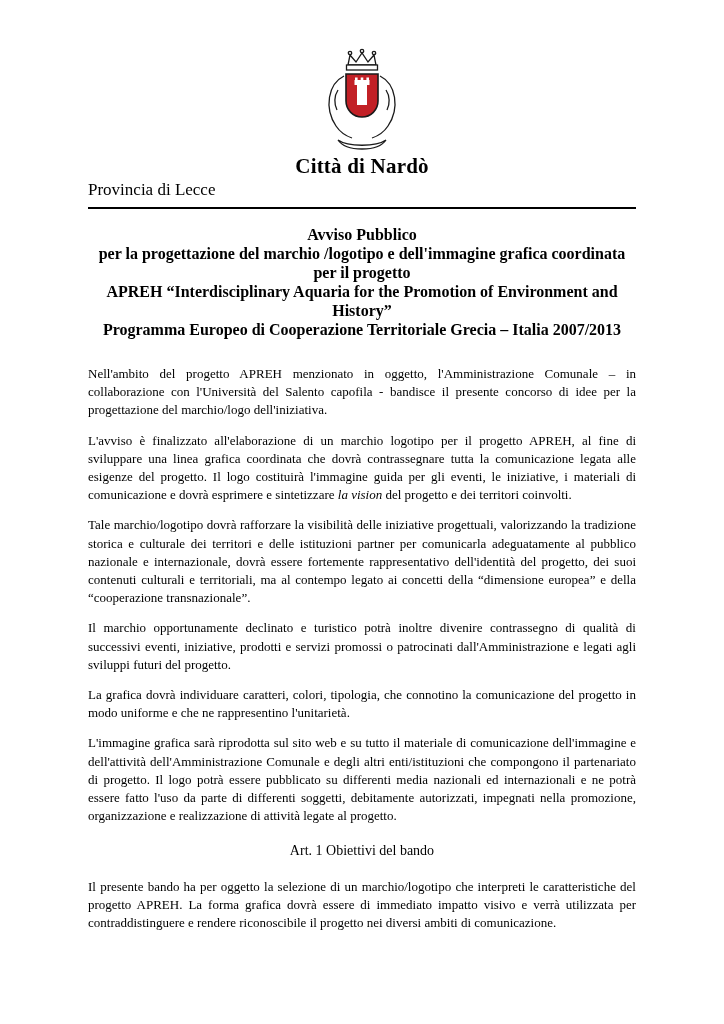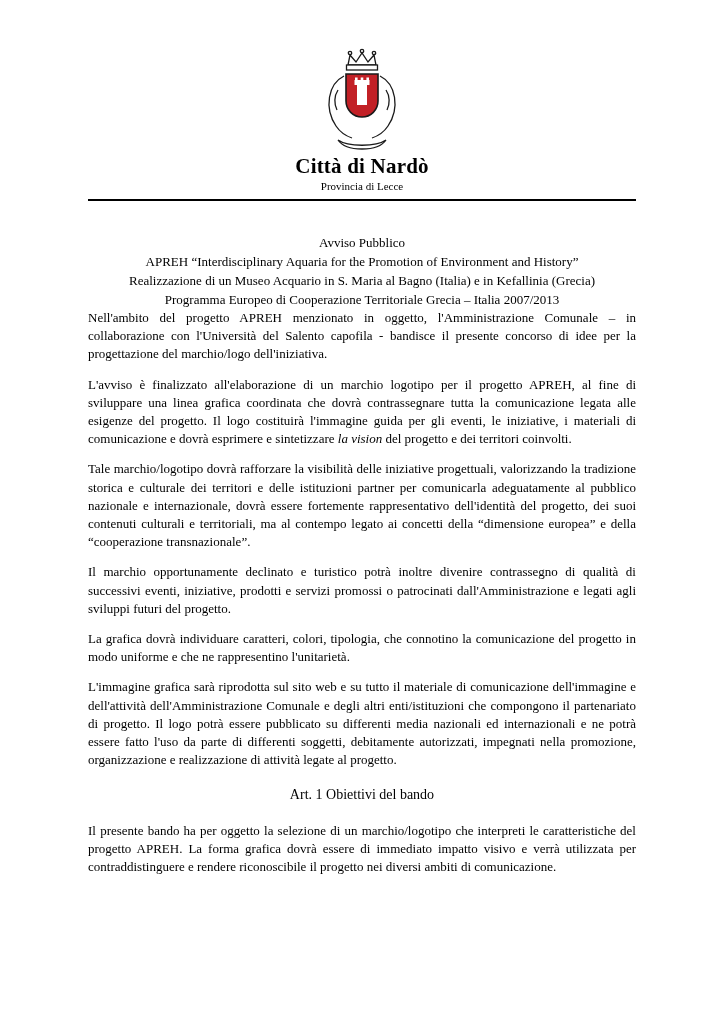--- a/index.html
+++ b/index.html
@@ -19,38 +19,38 @@
   .emblem-wrap { display: flex; justify-content: center; }
 
   .city-title {
     text-align: center;
     font-size: 21px;
     font-weight: bold;
     margin-top: 4px;
     letter-spacing: 0.2px;
   }
   .province-subtitle {
-    text-align: center;
-    font-size: 11px;
+    font-size: 17px;
     margin-top: 1px;
   }
   .header-rule {
     border-bottom: 2px solid #000;
     margin-top: 7px;
   }
 
   .title-block {
-    margin-top: 32px;
+    margin-top: 16px;
     text-align: center;
-    font-weight: normal;
-    font-size: 13px;
+    font-weight: bold;
+    font-size: 16px;
     line-height: 19px;
   }
 
   .body-text {
+    margin-top: 26px;
     font-size: 13px;
     line-height: 18.2px;
   }
   .body-text p {
     text-align: justify;
     margin-bottom: 12px;
   }
   .body-text em { }
 
   .article-heading {
@@ -95,22 +95,22 @@
         </g>
       </svg>
     </div>
 
     <div class="city-title">Città di Nardò</div>
     <div class="province-subtitle">Provincia di Lecce</div>
     <div class="header-rule"></div>
 
     <div class="title-block">
       <div>Avviso Pubblico</div>
+      <div>per la progettazione del marchio /logotipo e dell'immagine grafica coordinata per il progetto</div>
       <div>APREH “Interdisciplinary Aquaria for the Promotion of Environment and History”</div>
-      <div>Realizzazione di un Museo Acquario in S. Maria al Bagno (Italia) e in Kefallinia (Grecia)</div>
       <div>Programma Europeo di Cooperazione Territoriale Grecia – Italia 2007/2013</div>
     </div>
 
     <div class="body-text">
       <p>Nell'ambito del progetto APREH menzionato in oggetto, l'Amministrazione Comunale – in collaborazione con l'Università del Salento capofila - bandisce il presente concorso di idee per la progettazione del marchio/logo dell'iniziativa.</p>
 
       <p><span>L'avviso è finalizzato all'elaborazione di un marchio logotipo per il progetto APREH, al fine di sviluppare una linea grafica coordinata che dovrà contrassegnare tutta la comunicazione legata alle esigenze del progetto. Il logo costituirà l'immagine guida per gli eventi, le iniziative, i materiali di comunicazione e dovrà esprimere e sintetizzare </span><em>la vision</em><span> del progetto e dei territori coinvolti.</span></p>
 
       <p>Tale marchio/logotipo dovrà rafforzare la visibilità delle iniziative progettuali, valorizzando la tradizione storica e culturale dei territori e delle istituzioni partner per comunicarla adeguatamente al pubblico nazionale e internazionale, dovrà essere fortemente rappresentativo dell'identità del progetto, dei suoi contenuti culturali e territoriali, ma al contempo legato ai concetti della “dimensione europea” e della “cooperazione transnazionale”.</p>
       <p>Il marchio opportunamente declinato e turistico potrà inoltre divenire contrassegno di qualità di successivi eventi, iniziative, prodotti e servizi promossi o patrocinati dall'Amministrazione e legati agli sviluppi futuri del progetto.</p>

